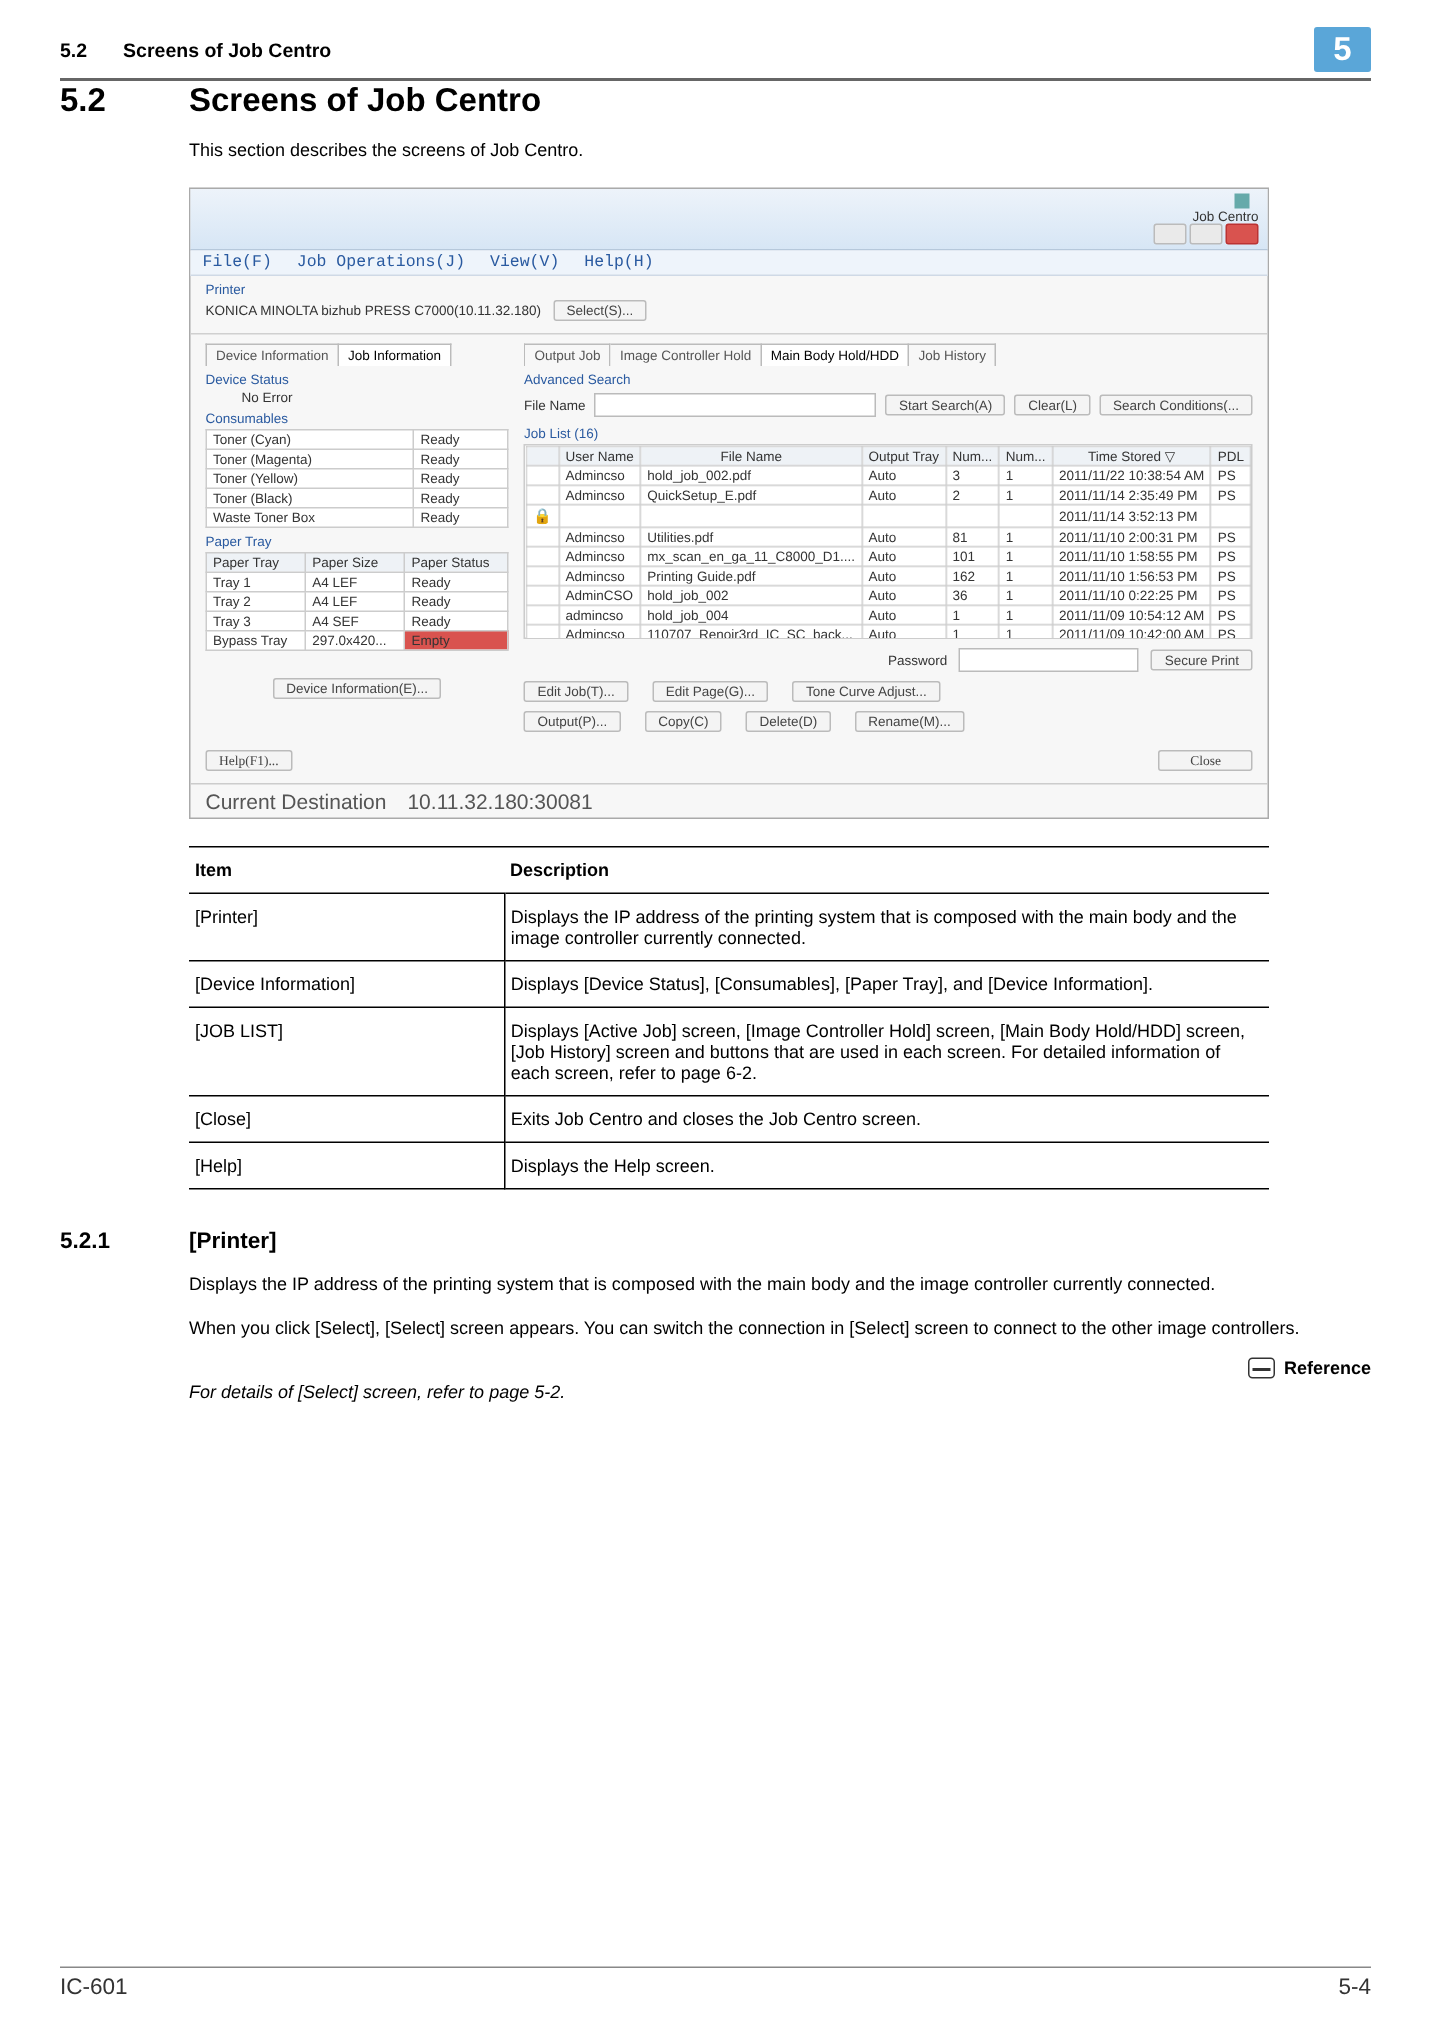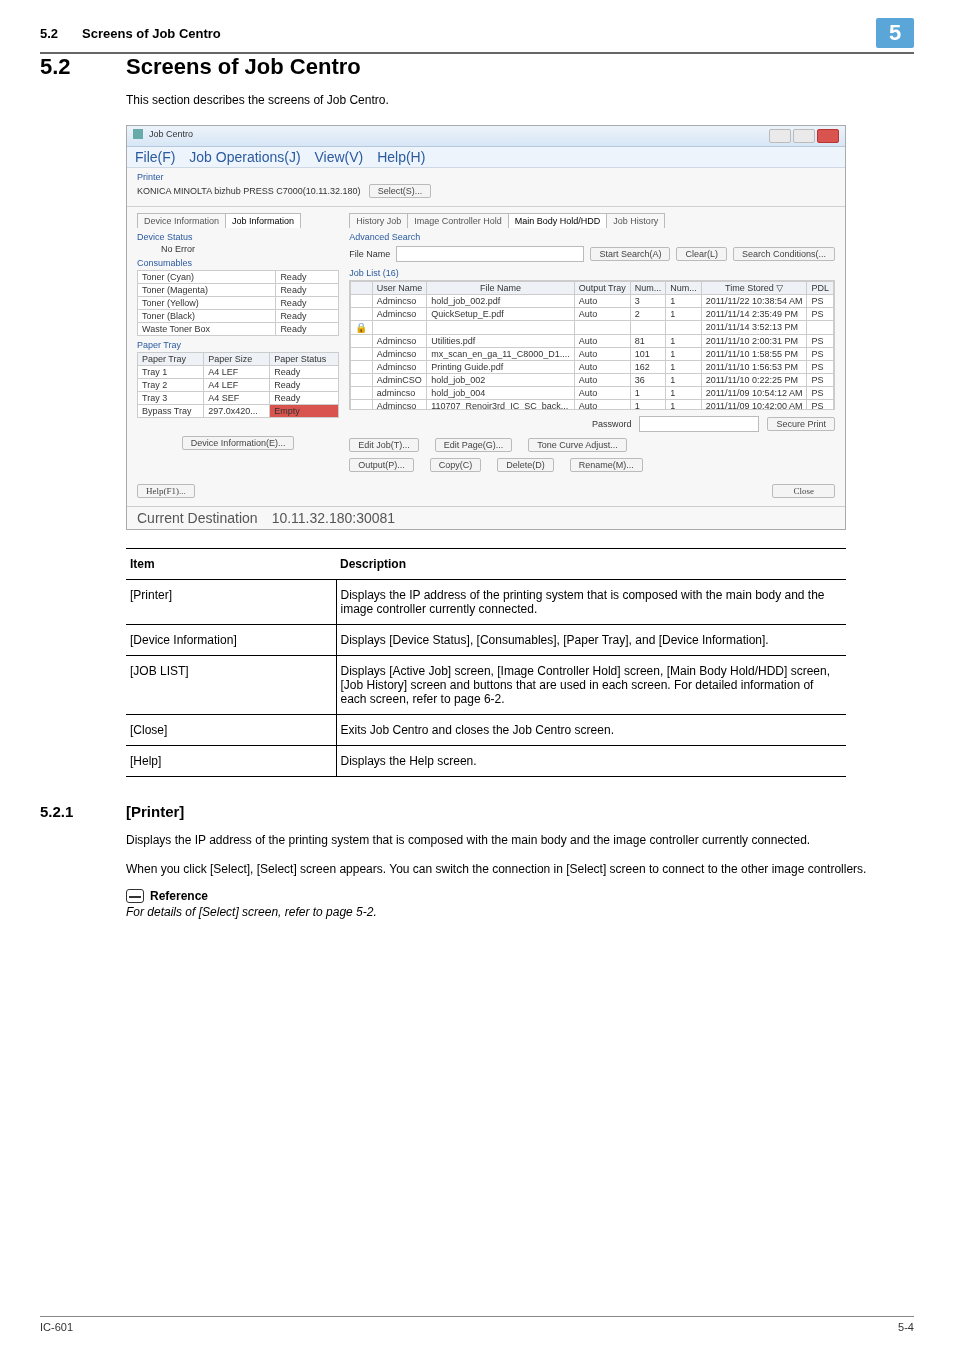--- a/index.html
+++ b/index.html
@@ -12,27 +12,27 @@
   .hdr .sec-num { font-weight:bold; font-size:13px; margin-right:24px; }
   .hdr .sec-title { font-weight:bold; font-size:13px; }
   .hdr .chnum { margin-left:auto; width:38px; height:30px; background:var(--accent); color:#fff; font-weight:bold; font-size:22px; display:flex; align-items:center; justify-content:center; border-radius:2px; }
   .h2row { display:flex; align-items:baseline; }
   .h2row .num { font-size:22px; font-weight:bold; width:86px; }
   .h2row .ttl { font-size:22px; font-weight:bold; }
   .bodytext { margin-left:86px; font-size:12px; line-height:1.4; }
 
   
   .shot { margin:16px 0 18px 86px; width:720px; border:1px solid #aaa; background:#f7f7f7; font-size:9px; color:#333; }
-  .titlebar { background:linear-gradient(#edf3fa,#d7e6f5); border-bottom:1px solid #b6c8db; padding:3px 6px; display:flex; align-items:flex-start; }
+  .titlebar { background:linear-gradient(#edf3fa,#d7e6f5); border-bottom:1px solid #b6c8db; padding:3px 6px; display:flex; align-items:flex-end;flex-direction:column; }
   .titlebar .ticon { width:10px; height:10px; background:#6aa; margin-right:6px; }
   .titlebar .spacer { flex:1; }
   .winbtns { display:flex; gap:2px; }
   .winbtn { width:22px; height:14px; background:#eaeaea; border:1px solid #bbb; border-radius:2px; }
   .winbtn.close { background:#d9534f; border-color:#b33; }
-  .menubar { background:#eef4fb; border-bottom:1px solid #cfd9e6; padding:2px 8px; color:#2a5aa0; font-size:14px; }
+  .menubar { background:#eef4fb; border-bottom:1px solid #cfd9e6; padding:2px 8px; color:#2a5aa0; font-size:11px;font-family:Liberation Mono, monospace; }
   .menubar span { margin-right:10px; }
   .section-blue { color:#2a5aa0; font-size:9px; padding:4px 10px 0 10px; }
   .printerline { display:flex; align-items:center; padding:2px 10px 8px 10px; gap:8px; border-bottom:1px solid #d0d0d0; }
   .printerline .pname { color:#333; }
   .btn { background:#f4f4f4; border:1px solid #bbb; border-radius:2px; padding:1px 8px; font-size:9px; color:#444; }
 
   .panes { display:flex; padding:6px 10px 10px 10px; gap:10px; }
   .leftpane { width:215px; }
   .rightpane { flex:1; }
 
@@ -72,28 +72,28 @@
   table.desc { margin-left:86px; width:720px; border-collapse:collapse; font-size:12px; }
   table.desc th, table.desc td { border-top:1px solid #000; border-bottom:1px solid #000; padding:8px 10px 8px 4px; vertical-align:top; text-align:left; }
   table.desc th { font-weight:bold; }
   table.desc td.itemcell { width:210px; border-right:1px solid #000; }
 
   
   .h3row { display:flex; align-items:baseline; margin-top:26px; }
   .h3row .num { font-size:15px; font-weight:bold; width:86px; }
   .h3row .ttl { font-size:15px; font-weight:bold; }
 
-  .refrow { margin-left:86px; margin-top:8px; display:flex; align-items:center; gap:6px; }
+  .refrow { margin-left:68px; margin-top:8px; display:flex; align-items:center; gap:6px;justify-content:flex-end; }
   .refrow .ricon { width:18px; height:14px; border:1.5px solid #333; border-radius:3px; position:relative; }
   .refrow .ricon::after { content:""; position:absolute; left:2px; right:2px; top:50%; height:1.5px; background:#333; }
   .reftext-title { font-weight:bold; font-size:12px; }
   .reftext { margin-left:86px; font-style:italic; font-size:12px; margin-top:2px; }
 
   
-  .pgfoot { position:absolute; bottom:18px; left:40px; right:40px; border-top:1px solid #888; display:flex; justify-content:space-between; font-size:11px; padding-top:4px; color:#333; }
+  .pgfoot { position:absolute; bottom:18px; left:40px; right:40px; border-top:1px solid #888; display:flex; justify-content:space-between; font-size:15px; padding-top:4px; color:#333; }
 </style>
 </head>
 <body>
 
 <div class="page">
 
   <div class="hdr">
     <span class="sec-num">5.2</span>
     <span class="sec-title">Screens of Job Centro</span>
     <span class="chnum">5</span>
@@ -197,21 +197,21 @@
           </tbody>
         </table>
 
         <div style="text-align:center;margin-top:20px;">
           <span class="btn">Device Information(E)...</span>
         </div>
       </div>
 
       <div class="rightpane">
         <div class="tabstrip">
-          <span class="tab">History Job</span>
+          <span class="tab">Output Job</span>
           <span class="tab">Image Controller Hold</span>
           <span class="tab active">Main Body Hold/HDD</span>
           <span class="tab">Job History</span>
         </div>
 
         <div class="panel-label">Advanced Search</div>
         <div class="searchrow">
           <span class="label">File Name</span>
           <input type="text" style="">
           <span class="btn">Start Search(A)</span>

